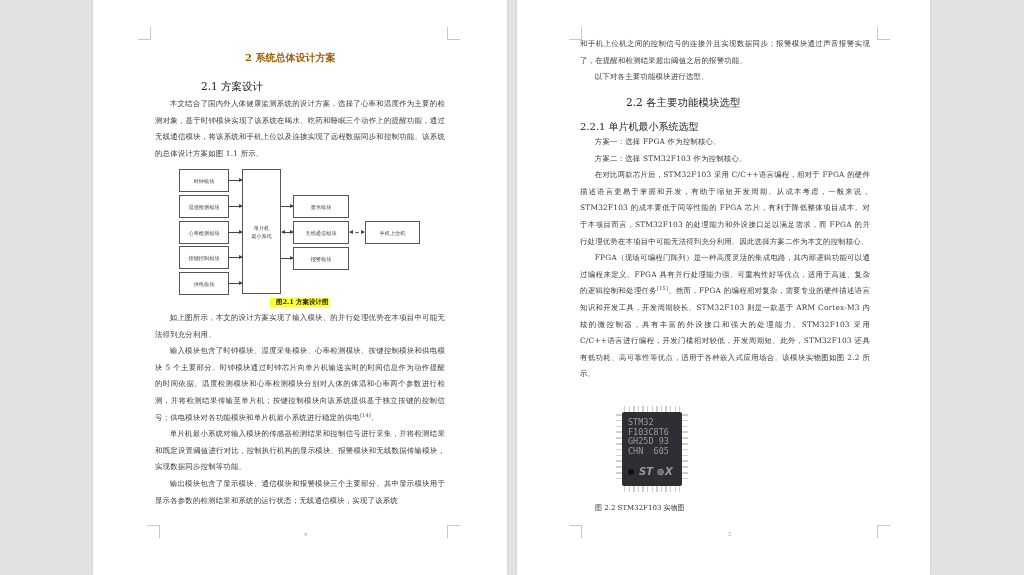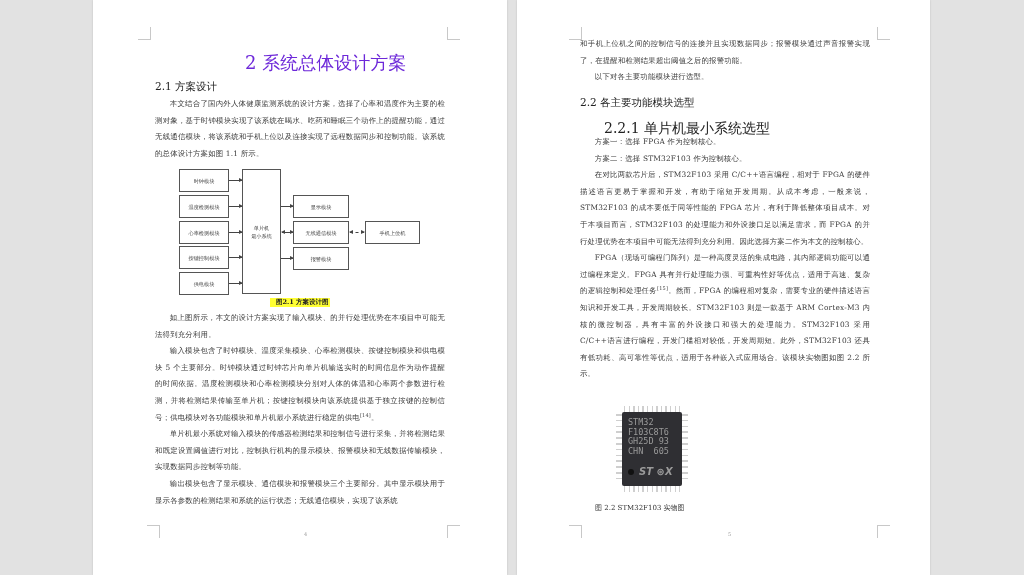--- a/index.html
+++ b/index.html
@@ -15,23 +15,23 @@
     box-shadow:0 0 2px rgba(0,0,0,0.15);
   }
   #page1 { left:93px; width:414px; }
   #page2 { left:517px; width:413px; }
   .corner { position:absolute; width:12px; height:12px; border-color:#c8c8c8; border-style:solid; border-width:0; }
   .c-tl { border-right-width:1px; border-bottom-width:1px; }
   .c-tr { border-left-width:1px; border-bottom-width:1px; }
   .c-bl { border-right-width:1px; border-top-width:1px; }
   .c-br { border-left-width:1px; border-top-width:1px; }
 
-  .h1 { position:absolute; font-size:18px; color:#6d28d9; white-space:nowrap; }
-  .h2 { position:absolute; font-size:10.5px; color:#222; white-space:nowrap; }
-  .h3 { position:absolute; font-size:14px; color:#222; white-space:nowrap;margin-left:24px; }
+  .h1 { position:absolute; font-size:10px; color:#a16207; white-space:nowrap;font-weight:bold; }
+  .h2 { position:absolute; font-size:10.5px; color:#222; white-space:nowrap;margin-left:46px; }
+  .h3 { position:absolute; font-size:10px; color:#222; white-space:nowrap; }
   .para {
     position:absolute; font-size:7.4px; line-height:16.6px; color:#3a3a3a;
     text-align:justify; letter-spacing:0.2px;
   }
   .para p { margin:0; text-indent:2em; }
   .para p.noindent { text-indent:0; }
   sup { font-size:5px; line-height:0; }
   .pnum { position:absolute; font-size:5px; color:#999; }
 
   

